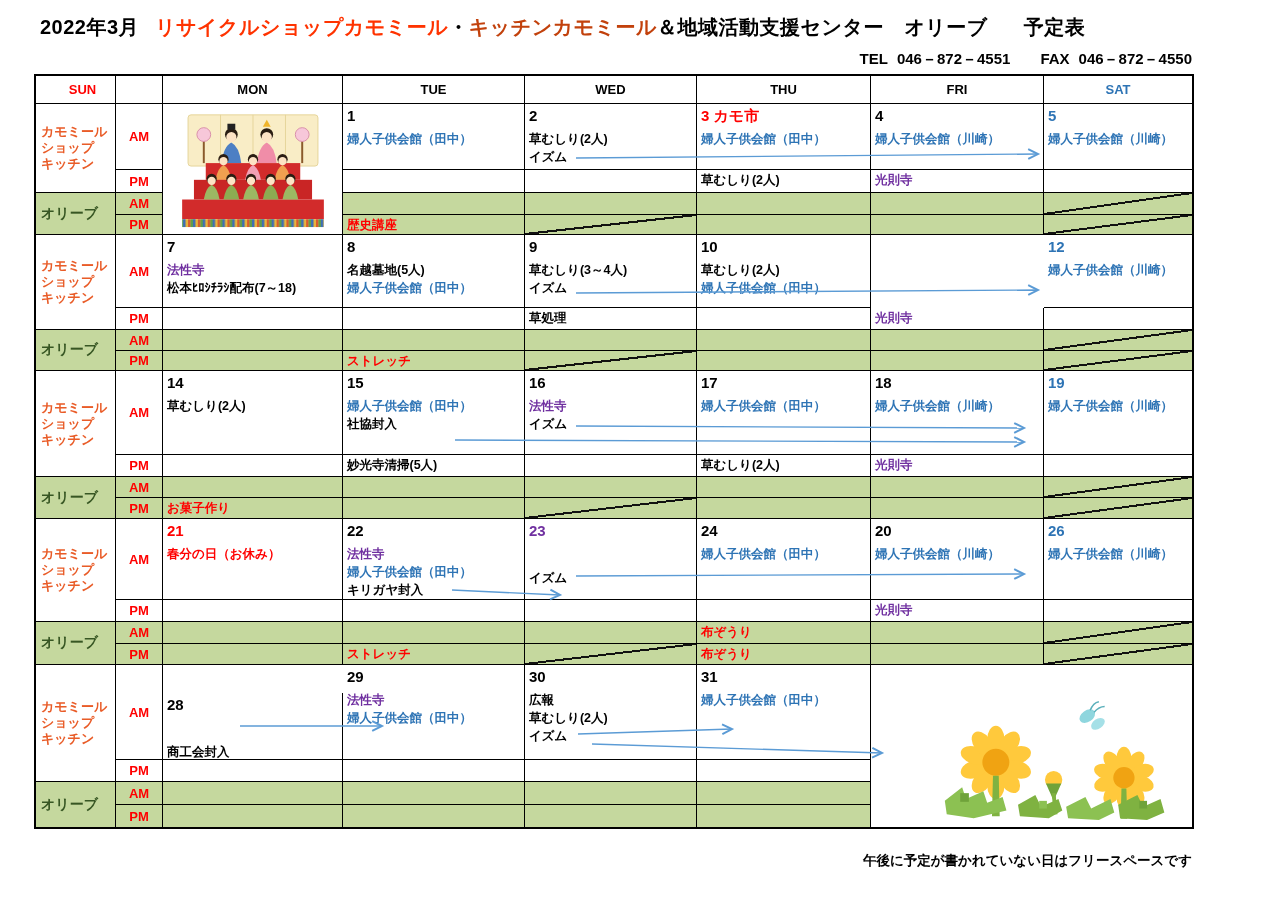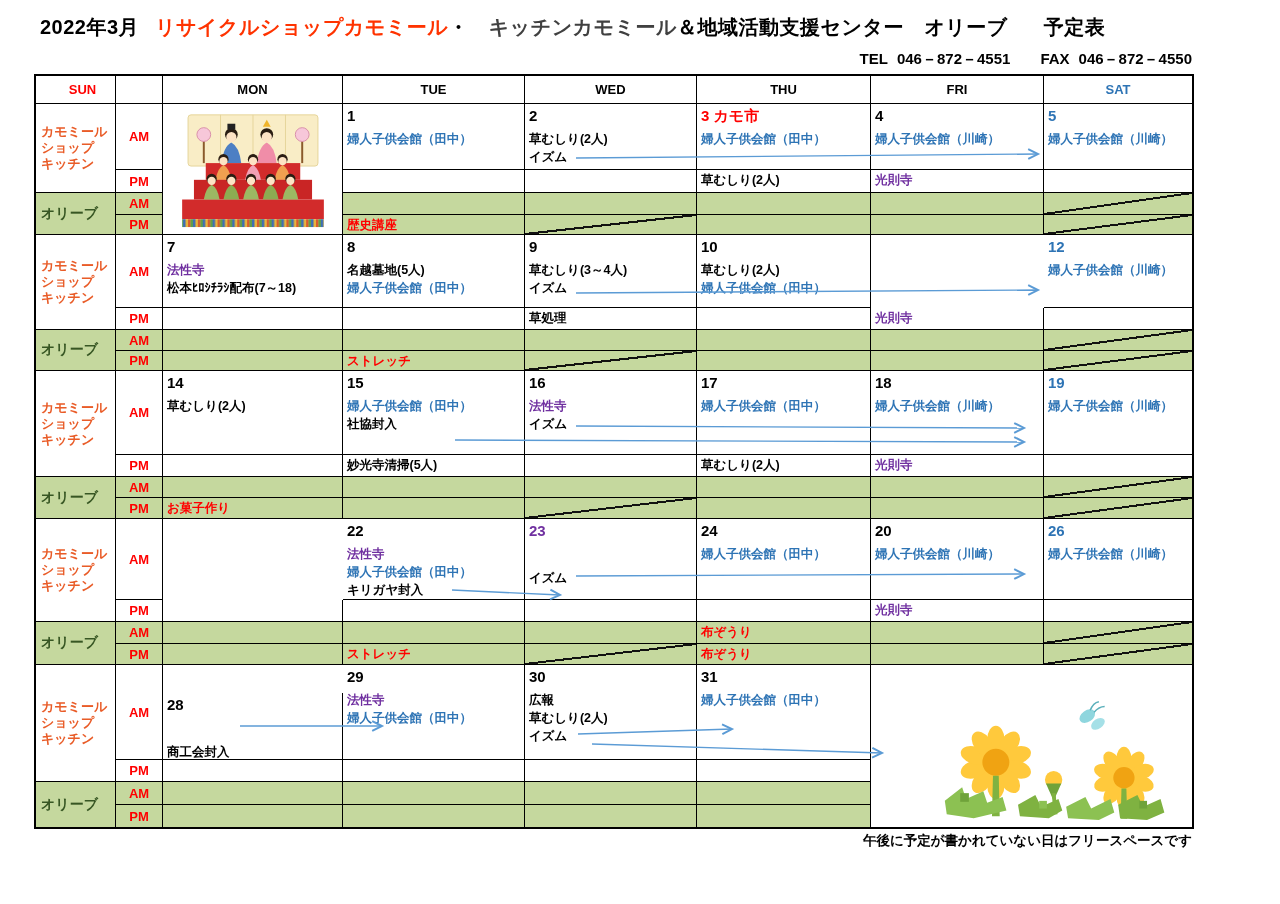--- a/index.html
+++ b/index.html
@@ -6,21 +6,21 @@
   body{
     width:1280px;height:904px;position:relative;background:#fff;
     font-family:"Liberation Sans","DejaVu Sans",sans-serif;font-weight:bold;color:#000;
     overflow:hidden;
   }
   
   .title-line{position:absolute;left:40px;top:14px;font-size:20px;white-space:nowrap;letter-spacing:.5px;}
   .t-month{color:#000;margin-right:16px;}
   .t-shop{color:#FF3300;}
   .t-sep{color:#000;}
-  .t-kitchen{color:#404040;margin-left:20px;}
+  .t-kitchen{color:#c2410c;}
   .t-center{color:#000;}
   .t-suffix{color:#000;margin-left:36px;}
   .contact-line{position:absolute;left:36px;top:50px;width:1156px;text-align:right;font-size:15px;white-space:nowrap;}
   .c-sp{margin-left:9px;}
   .c-gap{margin-left:30px;}
   
   #calendar-table{
     position:absolute;left:34px;top:74px;display:grid;border:2px solid #000;background:#fff;
   }
   .cell{border-right:1px solid #000;border-bottom:1px solid #000;box-sizing:border-box;position:relative;overflow:hidden;background:#fff;}
@@ -39,21 +39,21 @@
   .ev-purple{color:#7030A0;}
   .ev-red{color:#FF0000;}
   .ev-black{color:#000;}
   .gap{margin-top:24px;}
   .crossed{background-image:linear-gradient(to bottom right,transparent calc(50% - 1px),#111 calc(50% - 1px),#111 calc(50% + 1px),transparent calc(50% + 1px));}
   .hina-wrap{display:flex;align-items:center;justify-content:center;height:100%;}
   .merged-cell{background:#fff;}
   .spring-title{text-align:center;font-size:15px;padding-top:3px;white-space:nowrap;}
   .spring-excl{color:#FF0000;}
   .flowers-wrap{position:absolute;right:8px;bottom:4px;width:280px;height:130px;}
-  .footnote{position:absolute;left:36px;top:832px;width:1156px;text-align:right;font-size:13.5px;white-space:nowrap;}
+  .footnote{position:absolute;left:36px;top:852px;width:1156px;text-align:right;font-size:13.5px;white-space:nowrap;}
   #arrows-overlay{position:absolute;left:0;top:0;width:1280px;height:904px;pointer-events:none;z-index:10;}
 </style>
 </head>
 <body>
 
 <div class="title-line">
   <span class="t-month">2022年3月</span><span class="t-shop">リサイクルショップカモミール</span><span class="t-sep">・</span><span class="t-kitchen">キッチンカモミール</span><span class="t-center">＆地域活動支援センター　オリーブ</span><span class="t-suffix">予定表</span>
 </div>
 
 <div class="contact-line">
@@ -354,20 +354,26 @@
     <div class="cell shop-label" style="grid-area: 14 / 1 / span 2;">
       <div>カモミール</div>
       <div>ショップ</div>
       <div>キッチン</div>
     </div>
     <div class="cell ampm" style="grid-area: 14 / 2;">AM</div>
     <div class="cell ampm" style="grid-area: 15 / 2;">PM</div>
     <div class="cell olive-bg olive-label" style="grid-area: 16 / 1 / span 2;">オリーブ</div>
     <div class="cell olive-bg ampm" style="grid-area: 16 / 2;">AM</div>
     <div class="cell olive-bg ampm" style="grid-area: 17 / 2;">PM</div>
+    <div class="cell " style="grid-area: 14 / 3;">
+      <div class="date" style="color: rgb(255, 0, 0);">21</div>
+      <div class="events">
+        <div class="ev ev-red">春分の日（お休み）</div>
+      </div>
+    </div>
     <div class="cell " style="grid-area: 15 / 3;"></div>
     <div class="cell olive-bg" style="grid-area: 16 / 3;"></div>
     <div class="cell olive-bg" style="grid-area: 17 / 3;"></div>
     <div class="cell " style="grid-area: 14 / 4;">
       <div class="date" style="color: rgb(0, 0, 0);">22</div>
       <div class="events">
         <div class="ev ev-purple">法性寺</div>
         <div class="ev ev-blue">婦人子供会館（田中）</div>
         <div class="ev ev-black">キリガヤ封入</div>
       </div>

